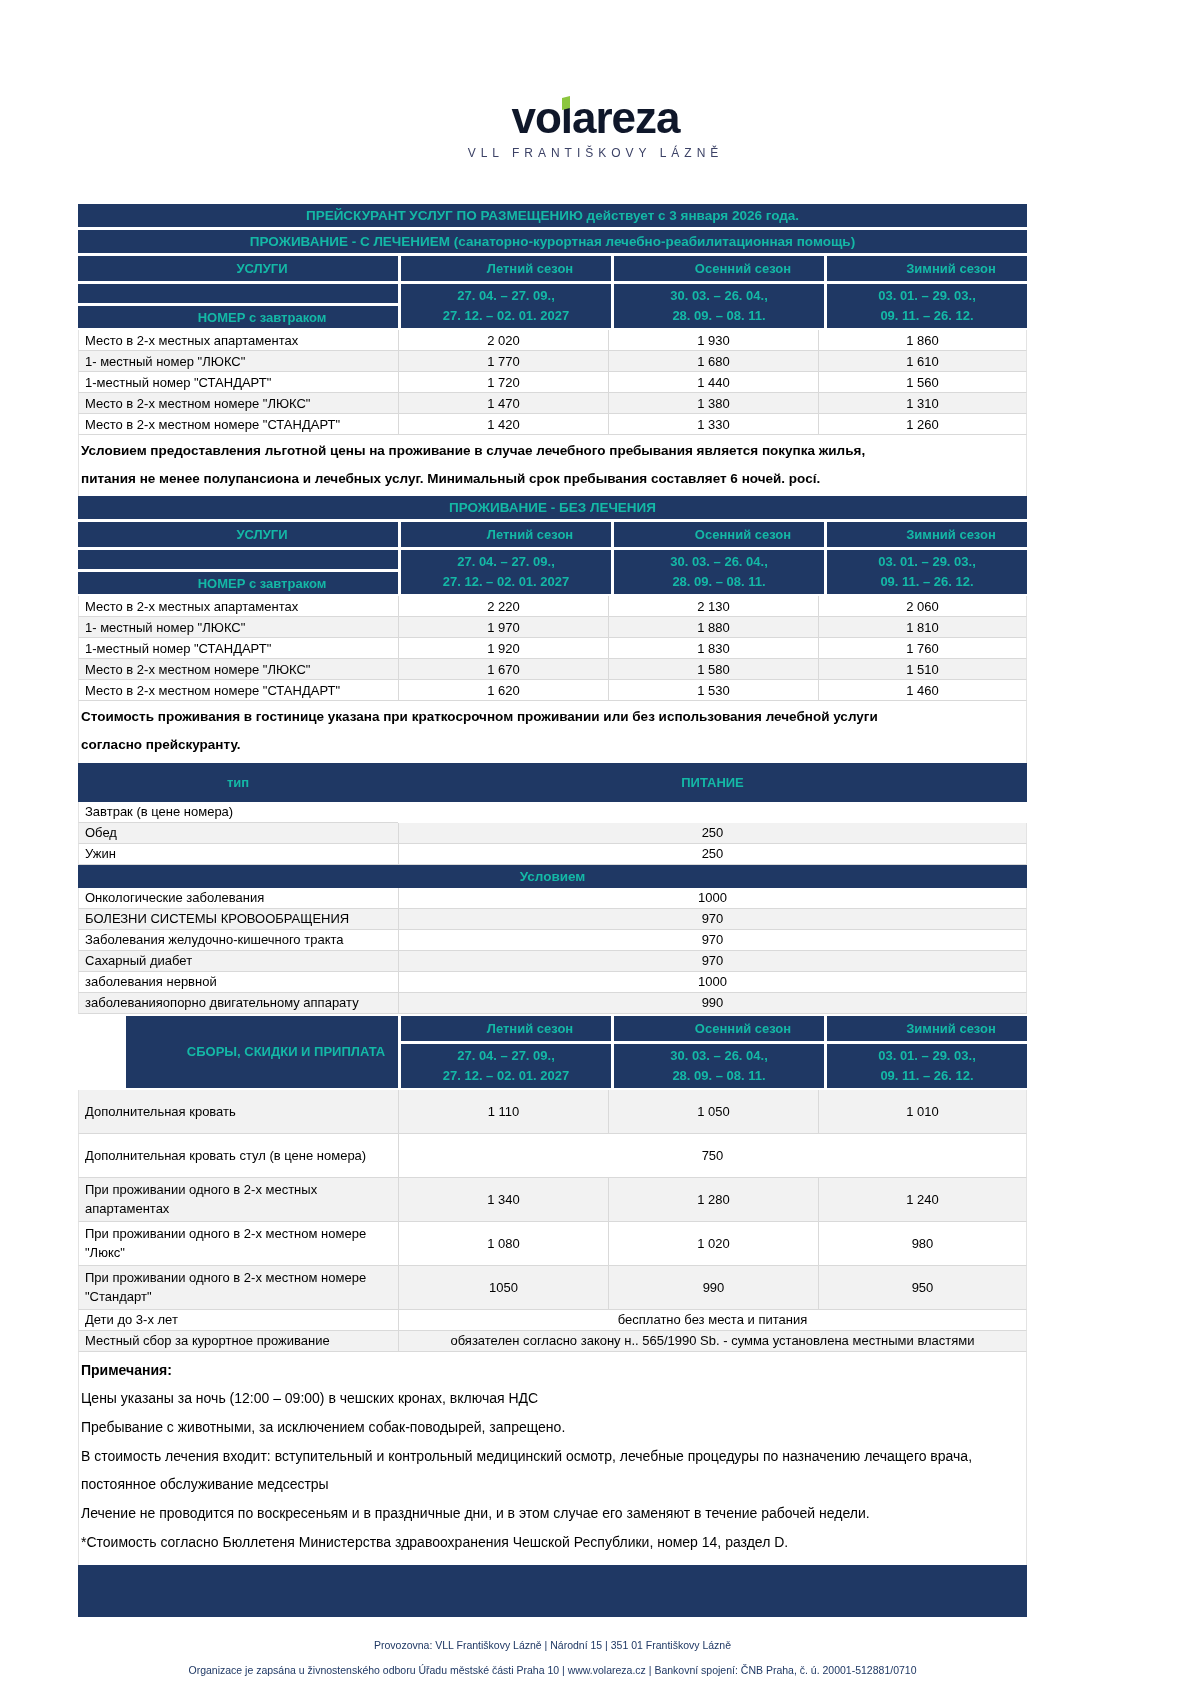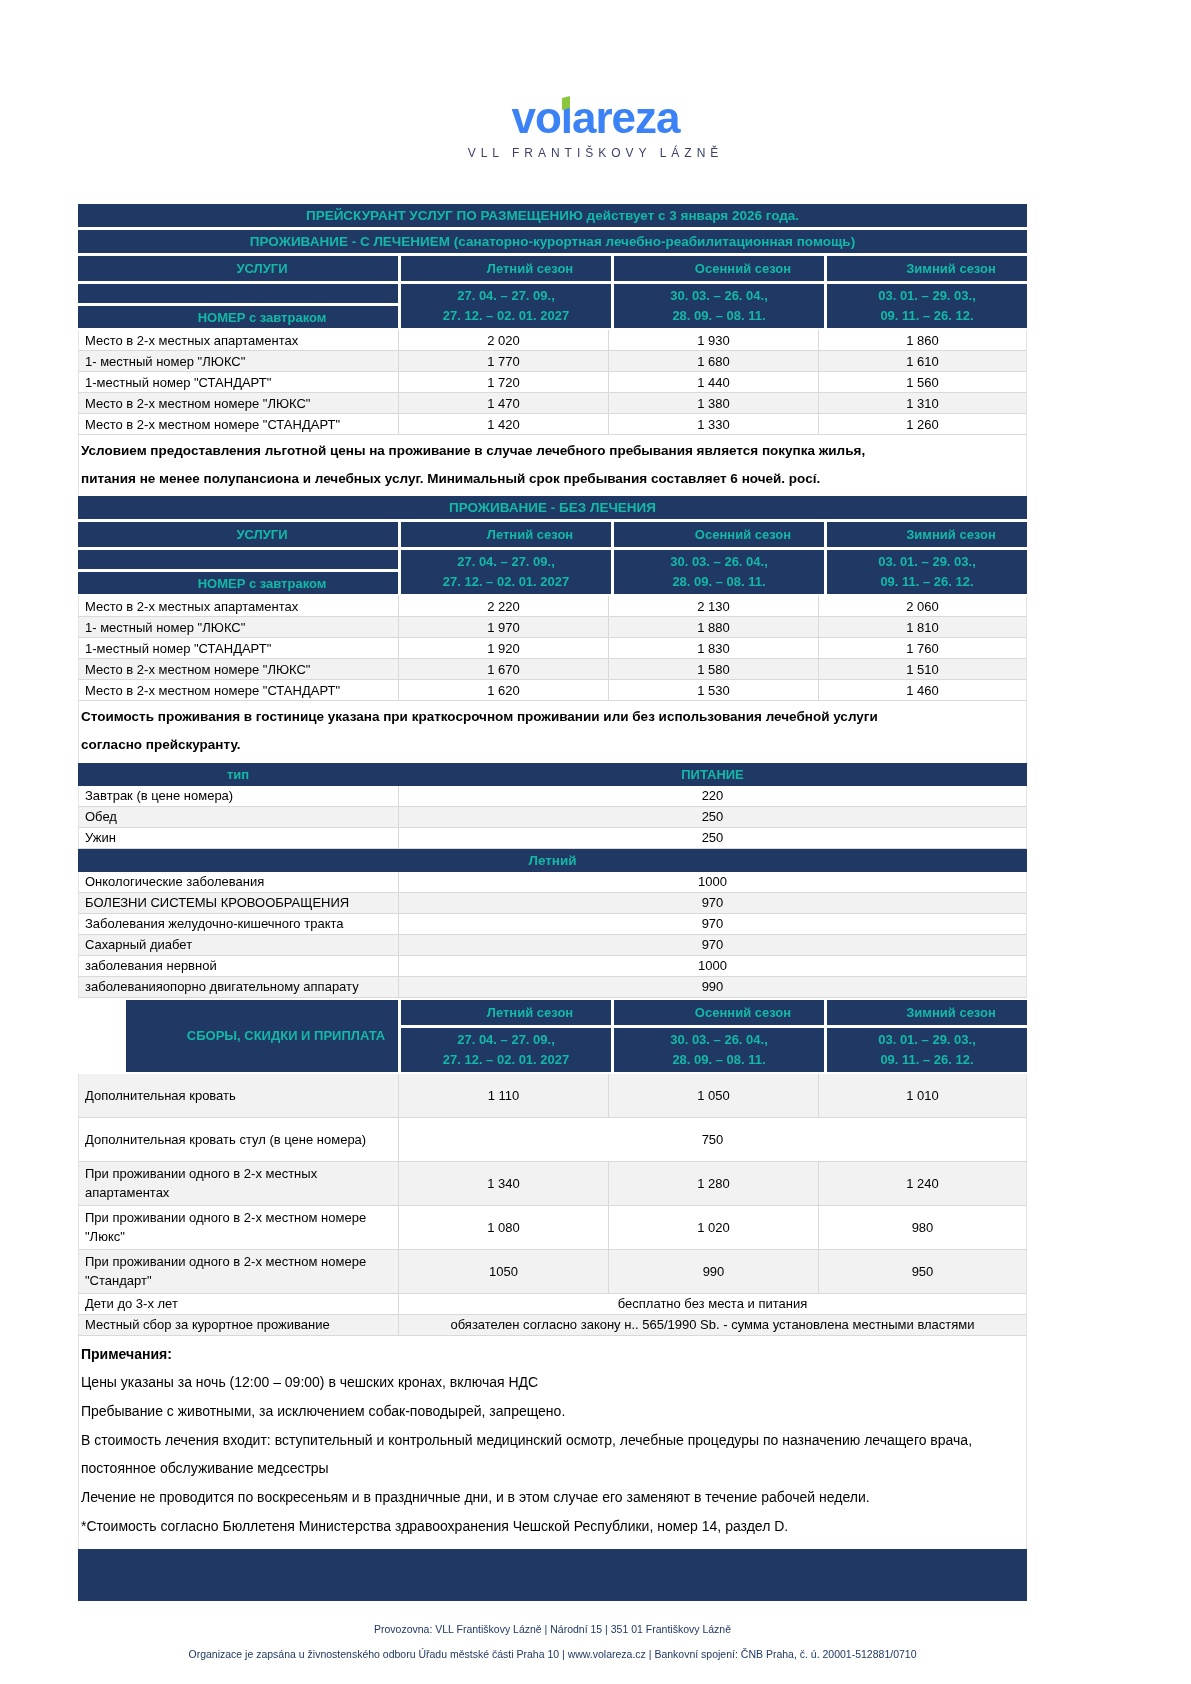--- a/index.html
+++ b/index.html
@@ -4,21 +4,21 @@
 <style>
   * { margin:0; padding:0; box-sizing:border-box; }
   html,body { background:#ffffff; }
   body {
     width:1191px; min-height:1684px; position:relative;
     font-family:"Liberation Sans", sans-serif; color:#000;
   }
   
   .logo-wrap { position:absolute; top:96px; left:0; width:100%; text-align:center; }
   .brand {
-    font-size:44px; font-weight:800; color:#3b82f6; letter-spacing:-1px;
+    font-size:44px; font-weight:800; color:#0f172a; letter-spacing:-1px;
     line-height:1; display:inline-block;
   }
   .brand .logo-l { position:relative; display:inline-block; }
   .brand .logo-l::before {
     content:""; position:absolute; top:1px; left:1px; width:8px; height:12px;
     background:#8cc63e; transform:skewY(-14deg);
   }
   .logo-sub {
     margin-top:6px; font-size:12px; letter-spacing:5px; color:#3c4266; font-weight:400;
   }
@@ -52,21 +52,21 @@
   .alt { background:#f2f2f2; }
   .white { background:#ffffff; }
   .span-val { grid-column:2 / 5; }
   .wrap-lbl { line-height:1.5; }
   
   .note {
     font-size:13.5px; font-weight:700; line-height:2.05; padding:2px 2px 4px 2px;
     border-left:1px solid #e3e3e3; border-right:1px solid #e3e3e3;
   }
   
-  .bar-split { display:grid; grid-template-columns:320px 1fr; height:23px; margin-bottom:0; }
+  .bar-split { display:grid; grid-template-columns:320px 1fr; height:39px; margin-bottom:0; }
   .bar-split > div { display:flex; align-items:center; justify-content:center; font-size:13px; }
   
   .remarks { font-size:14px; line-height:2.05; padding:4px 2px 8px 2px;
     border-left:1px solid #e3e3e3; border-right:1px solid #e3e3e3; }
   .remarks .rm-title { font-weight:700; }
   .navy-footer-block { height:52px; background:#1f3864; }
   
   .footer { margin-top:16px; text-align:center; color:#1f3864; font-size:10.5px; line-height:25px; }
 </style>
 </head>
@@ -202,32 +202,31 @@
     <div>Стоимость проживания в гостинице указана при краткосрочном проживании или без использования лечебной услуги</div>
     <div>согласно прейскуранту.</div>
   </div>
 
   <div class="navy bar-split">
     <div>тип</div>
     <div>ПИТАНИЕ</div>
   </div>
   <div class="row2 h21 white">
     <div class="lbl">Завтрак (в цене номера)</div>
-    <div class="val">220</div>
   </div>
   <div class="row2 h21 alt">
     <div class="lbl">Обед</div>
     <div class="val">250</div>
   </div>
   <div class="row2 h21 white">
     <div class="lbl">Ужин</div>
     <div class="val">250</div>
   </div>
 
-  <div class="navy bar" style="margin-bottom:0;">Летний</div>
+  <div class="navy bar" style="margin-bottom:0;">Условием</div>
   <div class="row2 h21 white">
     <div class="lbl">Онкологические заболевания</div>
     <div class="val">1000</div>
   </div>
   <div class="row2 h21 alt">
     <div class="lbl">БОЛЕЗНИ СИСТЕМЫ КРОВООБРАЩЕНИЯ</div>
     <div class="val">970</div>
   </div>
   <div class="row2 h21 white">
     <div class="lbl">Заболевания желудочно-кишечного тракта</div>

